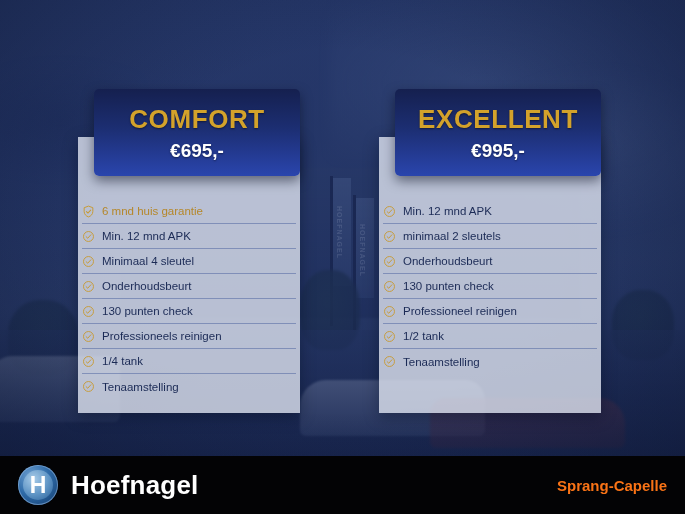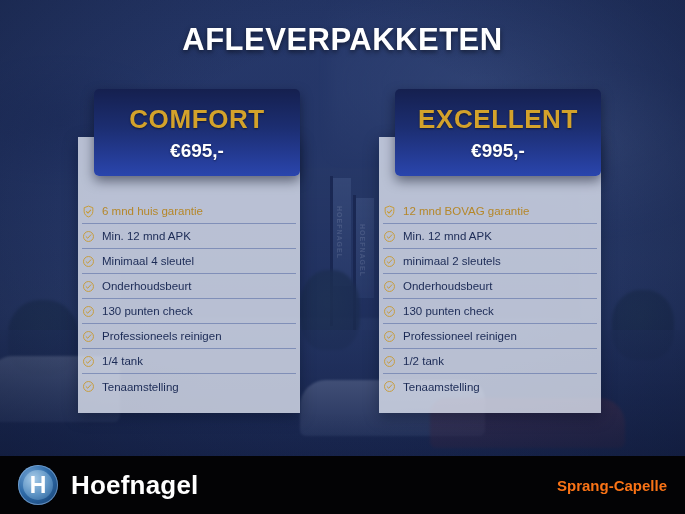--- a/index.html
+++ b/index.html
@@ -253,21 +253,20 @@
     <div class="bg-ground"></div>
 
     <div class="bg-car" style="left:-10px; top:356px; width:130px; height:66px; border-radius:22px 12px 6px 6px;"></div>
     <div class="bg-car" style="left:300px; top:380px; width:185px; height:56px; border-radius:26px 20px 6px 6px;"></div>
     <div class="bg-car-red"></div>
 
     <div class="bg-blue-veil"></div>
     <div class="bg-vignette"></div>
   </div>
 
-  <div class="title">AFLEVERPAKKETEN</div>
 
   <div class="card card-left">
     <div class="card-header">
       <div class="pkg-name">COMFORT</div>
       <div class="pkg-price">€695,-</div>
     </div>
     <div class="features">
       <div class="feature highlight">
         <svg class="ficon" viewBox="0 0 24 24">
           <path d="M12 2 L20 5 V12 C20 17 16.5 20.5 12 22 C7.5 20.5 4 17 4 12 V5 Z" fill="none" stroke="#c79a33" stroke-width="1.8"></path>
@@ -326,27 +325,20 @@
       </div>
     </div>
   </div>
 
   <div class="card card-right">
     <div class="card-header">
       <div class="pkg-name">EXCELLENT</div>
       <div class="pkg-price">€995,-</div>
     </div>
     <div class="features">
-      <div class="feature highlight">
-        <svg class="ficon" viewBox="0 0 24 24">
-          <path d="M12 2 L20 5 V12 C20 17 16.5 20.5 12 22 C7.5 20.5 4 17 4 12 V5 Z" fill="none" stroke="#c79a33" stroke-width="1.8"></path>
-          <path d="M8.2 12.2 L11 15 L16 9.4" fill="none" stroke="#c79a33" stroke-width="1.9" stroke-linecap="round"></path>
-        </svg>
-        <span>12 mnd BOVAG garantie</span>
-      </div>
       <div class="feature">
         <svg class="ficon" viewBox="0 0 24 24">
           <circle cx="12" cy="12" r="9.2" fill="none" stroke="#c79a33" stroke-width="1.7"></circle>
           <path d="M7.6 12.3 L10.6 15.2 L16.4 8.8" fill="none" stroke="#c79a33" stroke-width="1.8" stroke-linecap="round"></path>
         </svg>
         <span>Min. 12 mnd APK</span>
       </div>
       <div class="feature">
         <svg class="ficon" viewBox="0 0 24 24">
           <circle cx="12" cy="12" r="9.2" fill="none" stroke="#c79a33" stroke-width="1.7"></circle>

